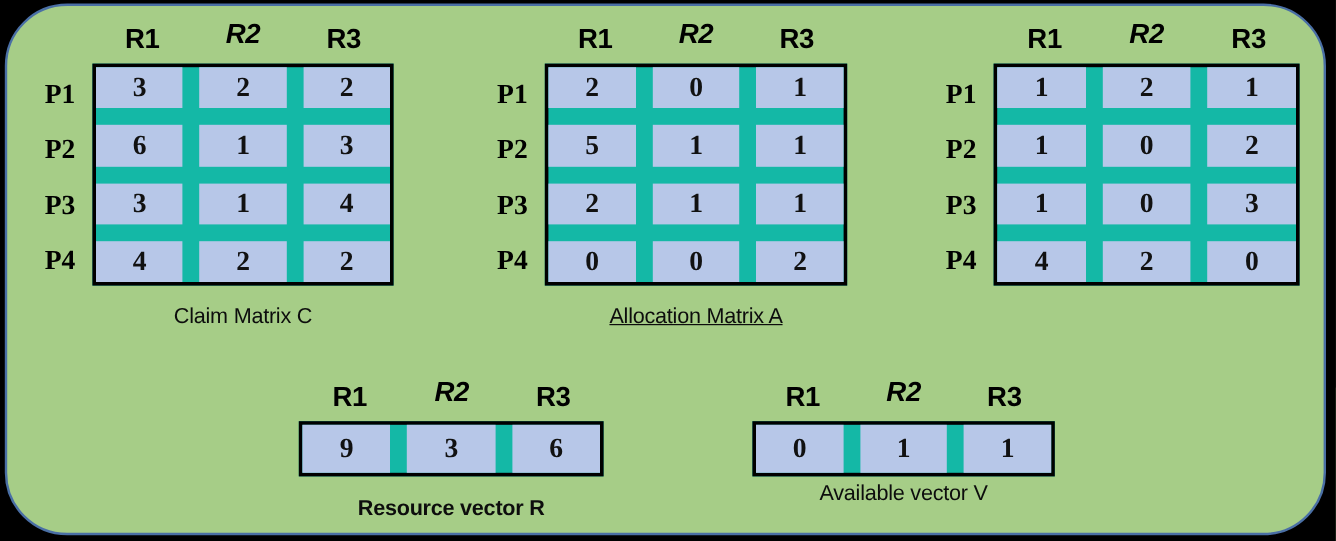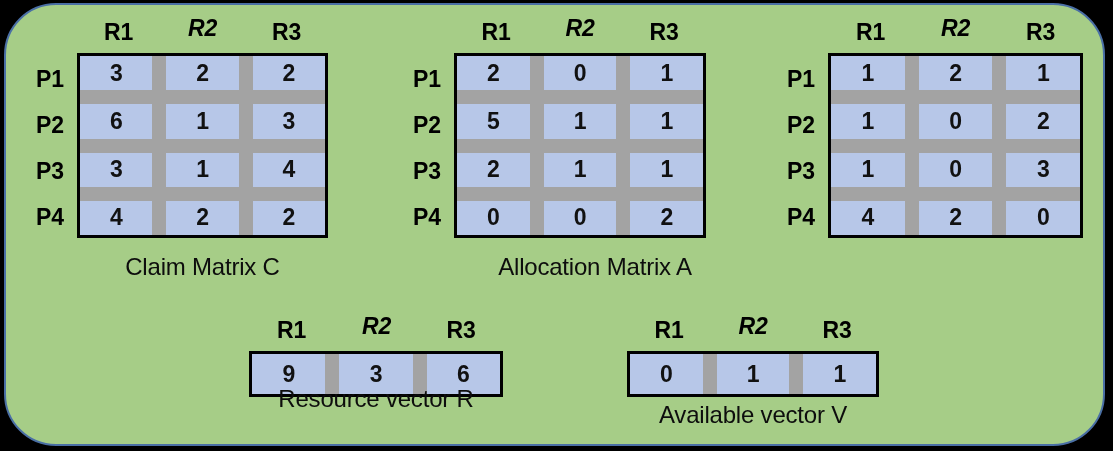--- a/index.html
+++ b/index.html
@@ -51,23 +51,24 @@
     color: #000000;
     line-height: 30px;
     letter-spacing: -0.3px;
   }
   .col-header.raised { top: -4px; font-style: italic; }
 
   .grid {
     position: relative;
     border: 3px solid #000000;
     box-sizing: border-box;
-    background: #a3a3a3;
+    background: #14b8a6;
     display: grid;
     gap: 14px;
+    font-family: Liberation Serif, serif;
   }
   .cell {
     background: #b7c7e8;
     display: flex;
     align-items: center;
     justify-content: center;
     font-size: 23px;
     font-weight: bold;
     color: #111111;
     letter-spacing: -0.3px;
@@ -85,21 +86,21 @@
     font-weight: bold;
     color: #000000;
     display: flex;
     align-items: center;
     justify-content: center;
   }
 
   .caption {
     position: absolute;
     text-align: center;
-    font-size: 24px;
+    font-size: 18px;
     font-weight: normal;
     color: #0d0d0d;
     white-space: nowrap;
     letter-spacing: -0.2px;
   }
 
   
   #matrix-claim     { left: 71px;  top: 12px; }
   #matrix-alloc     { left: 448px; top: 12px; }
   #matrix-need      { left: 822px; top: 12px; }
@@ -110,31 +111,31 @@
 
   .grid.cols3 { grid-template-columns: repeat(3, 1fr); }
   .grid.rows4 { grid-template-rows: repeat(4, 1fr); }
   .grid.rows1 { grid-template-rows: 1fr; }
 
   #matrix-claim .row-label,
   #matrix-alloc .row-label,
   #matrix-need  .row-label { height: 46px; }
 
   #caption-claim { left: 71px;  top: 248px; width: 251px; }
-  #caption-alloc { left: 463px; top: 248px; width: 252px; }
+  #caption-alloc { left: 448px; top: 248px; width: 252px; text-decoration: underline; }
   #caption-need  { left: 822px; top: 248px; width: 255px; }
 
   
   #vector-resource { left: 243px; top: 310px; }
   #vector-available{ left: 621px; top: 310px; }
 
   #vector-resource .grid { width: 254px; height: 46px; }
   #vector-available .grid { width: 252px; height: 46px; }
 
-  #caption-resource  { left: 243px; top: 380px; width: 254px; }
+  #caption-resource  { left: 243px; top: 408px; width: 254px; font-weight: bold; }
   #caption-available { left: 621px; top: 396px; width: 252px; }
 </style>
 </head>
 <body>
 
 <div id="stage">
   <div id="panel">
 
     <div class="matrix-block" id="matrix-claim">
       <div class="col-headers">

